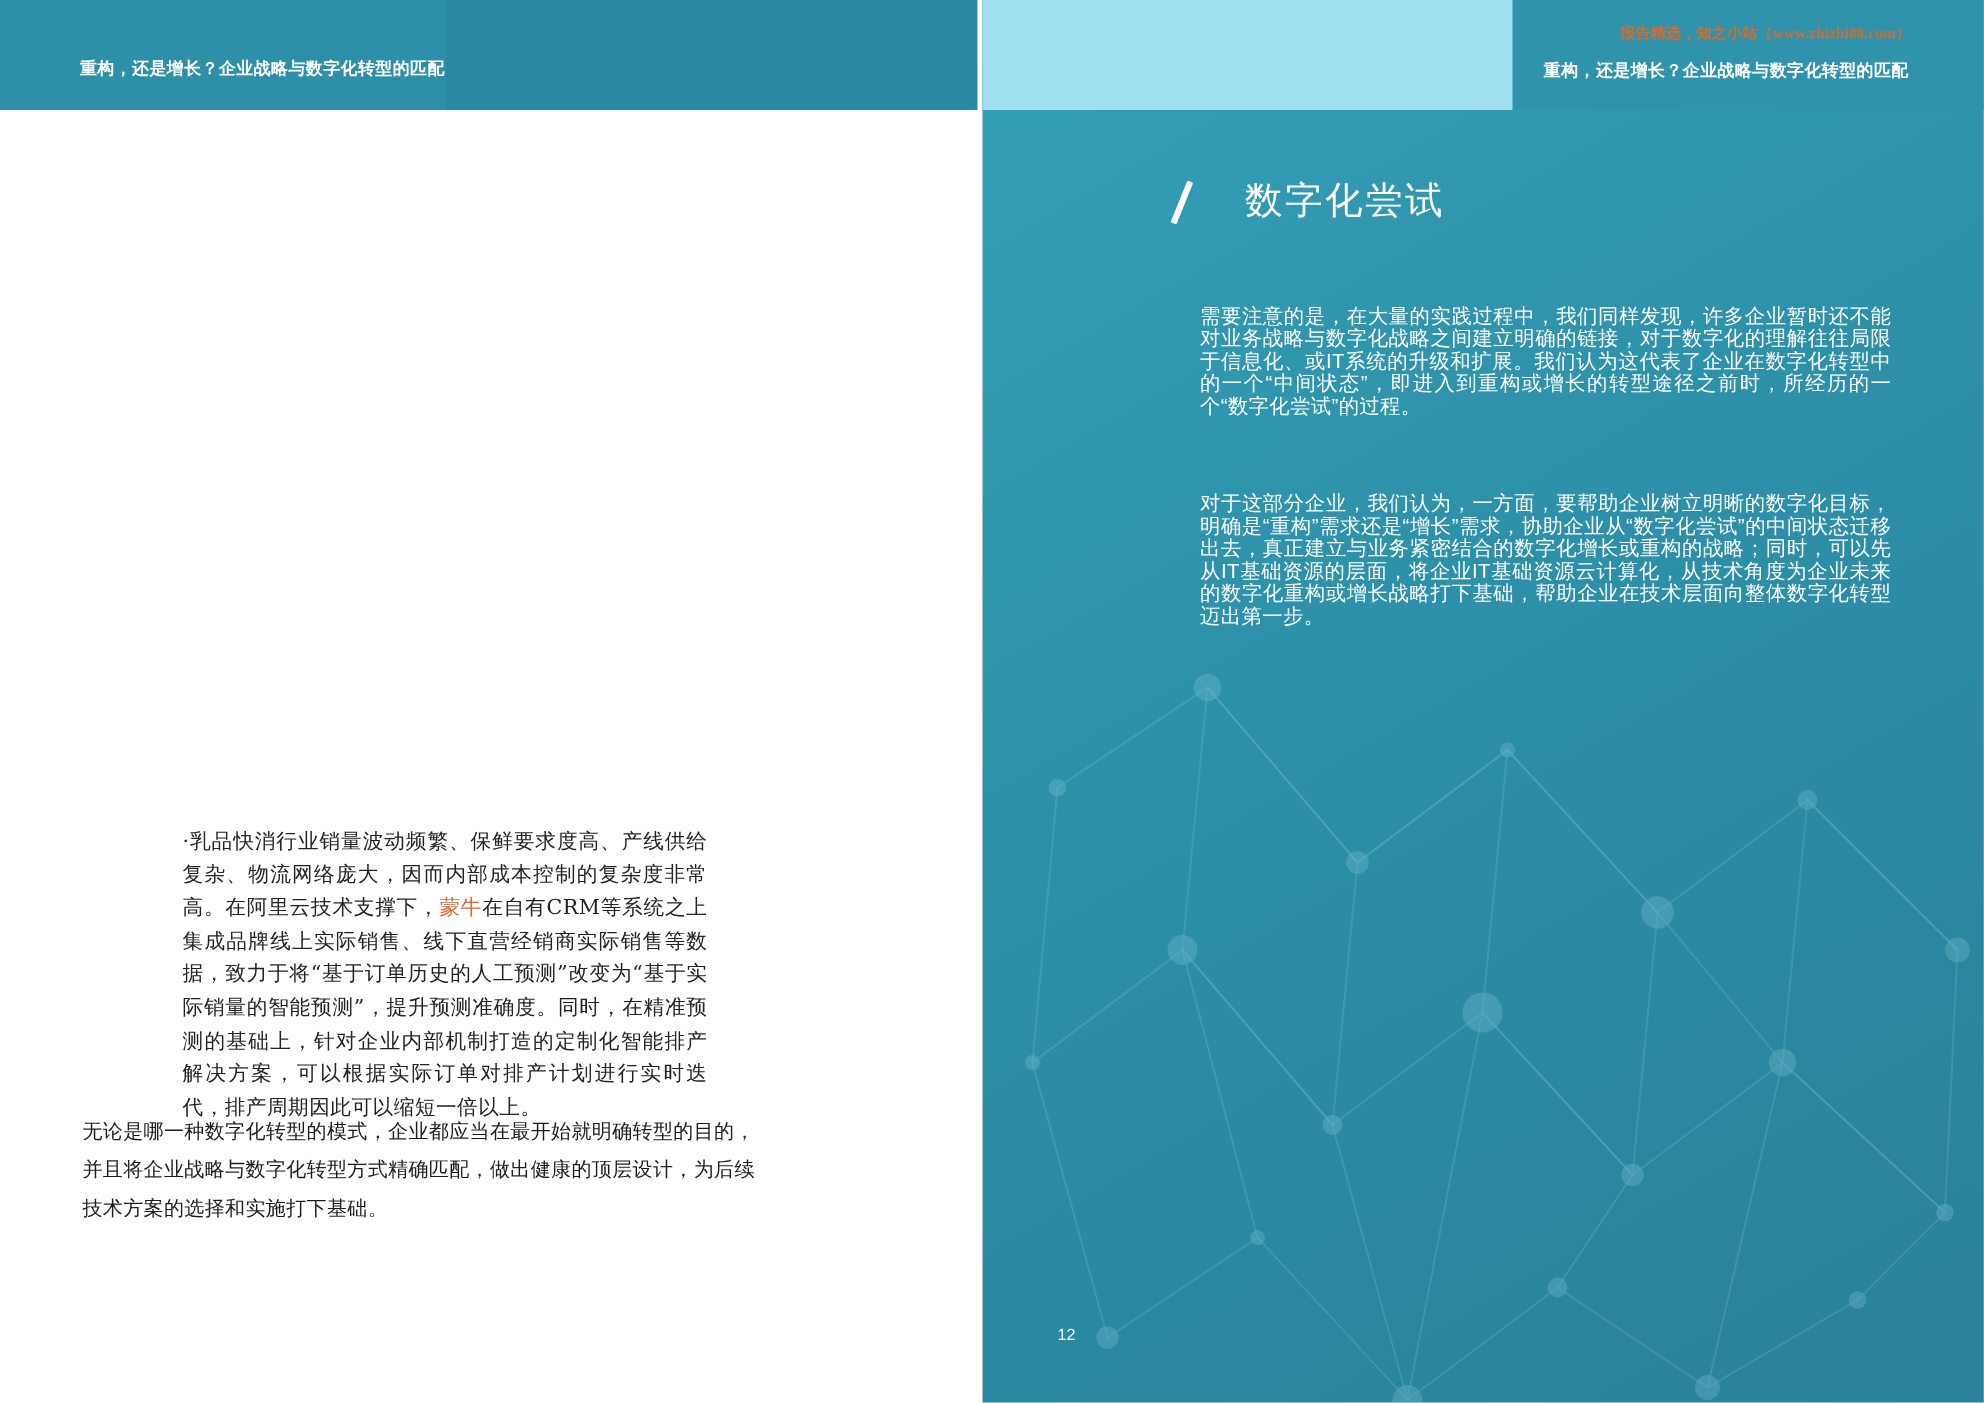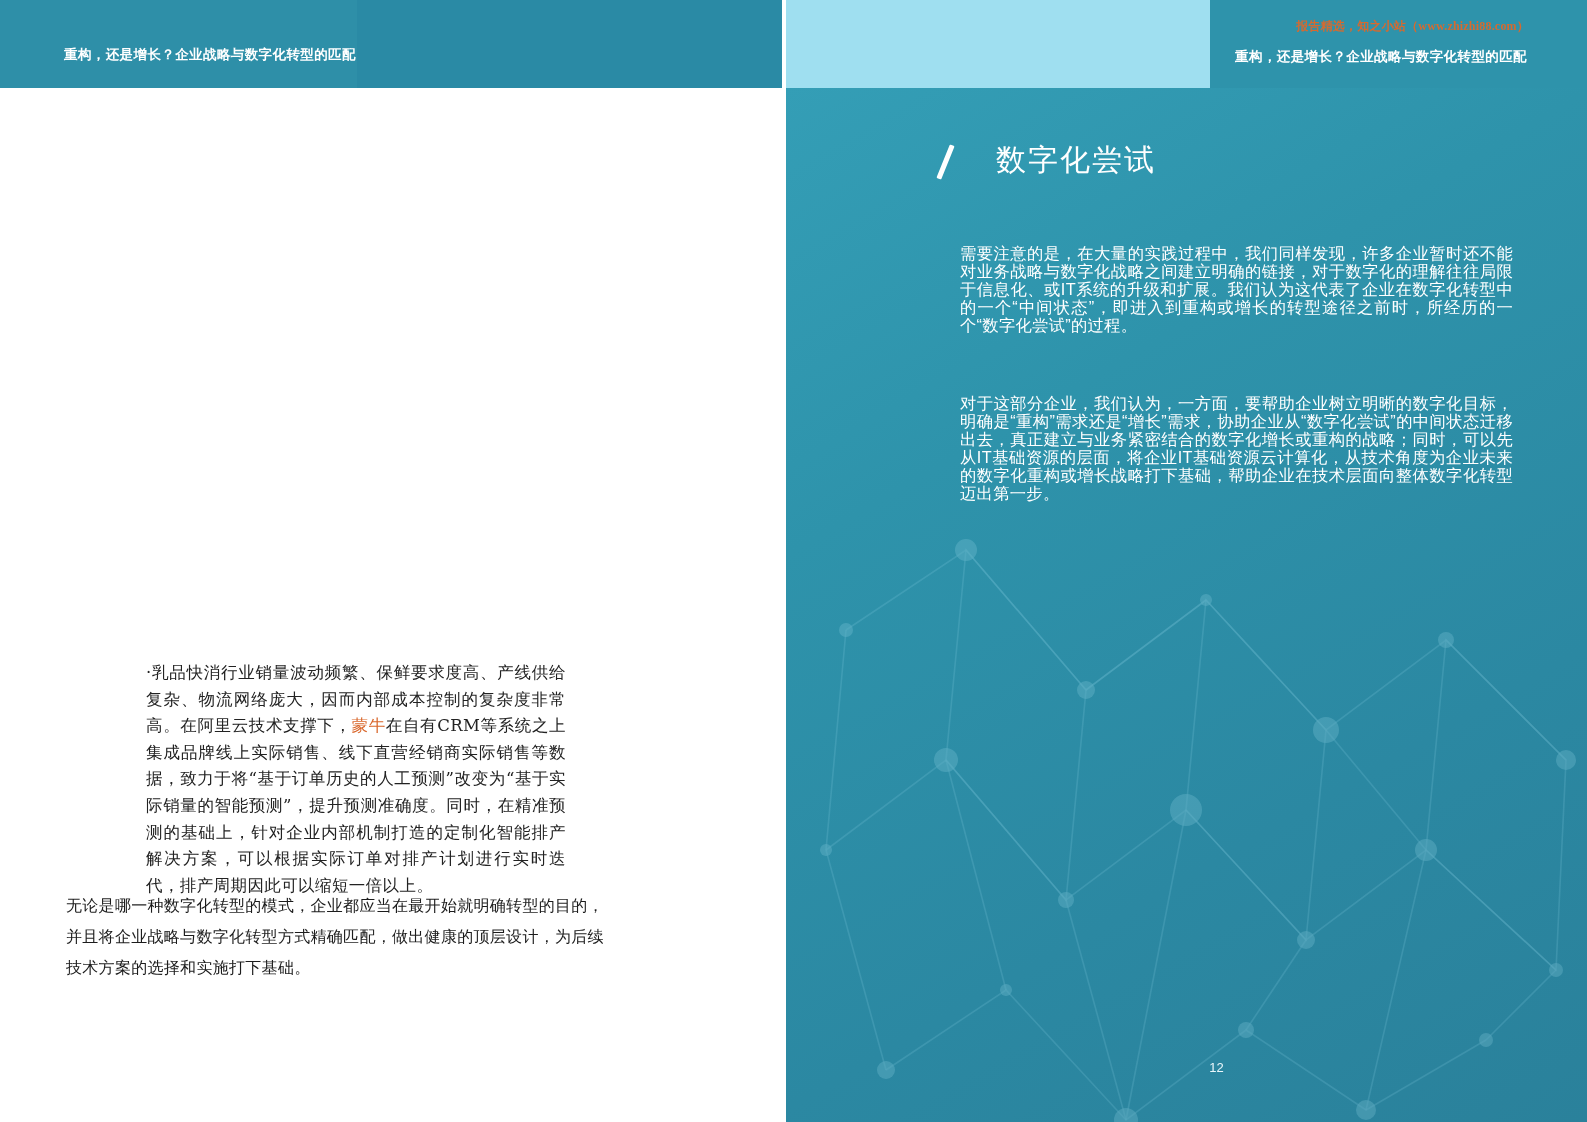--- a/index.html
+++ b/index.html
@@ -69,21 +69,21 @@
     margin-left:20px;
   }
   .r-para{
     position:absolute;
     font-family:"Liberation Sans","DejaVu Sans",sans-serif;
     font-size:16.3px;line-height:18px;color:#ffffff;letter-spacing:.3px;text-align:justify;
   }
   .rp1{left:960px;top:244px;width:553px;}
   .rp2{left:960px;top:394px;width:553px;}
   .right-folio{
-    position:absolute;left:786px;top:1060px;width:801px;text-align:center;padding-left:60px;
+    position:absolute;left:786px;top:1060px;width:801px;text-align:left;padding-left:60px;
     box-sizing:border-box;
     font-size:13px;color:#eaf7fb;font-family:"Liberation Sans",sans-serif;
   }
   .gutter{position:absolute;left:782px;top:0;width:5px;height:1122px;background:#ffffff;}
 </style>
 </head>
 <body>
 
 <div class="page">
 

